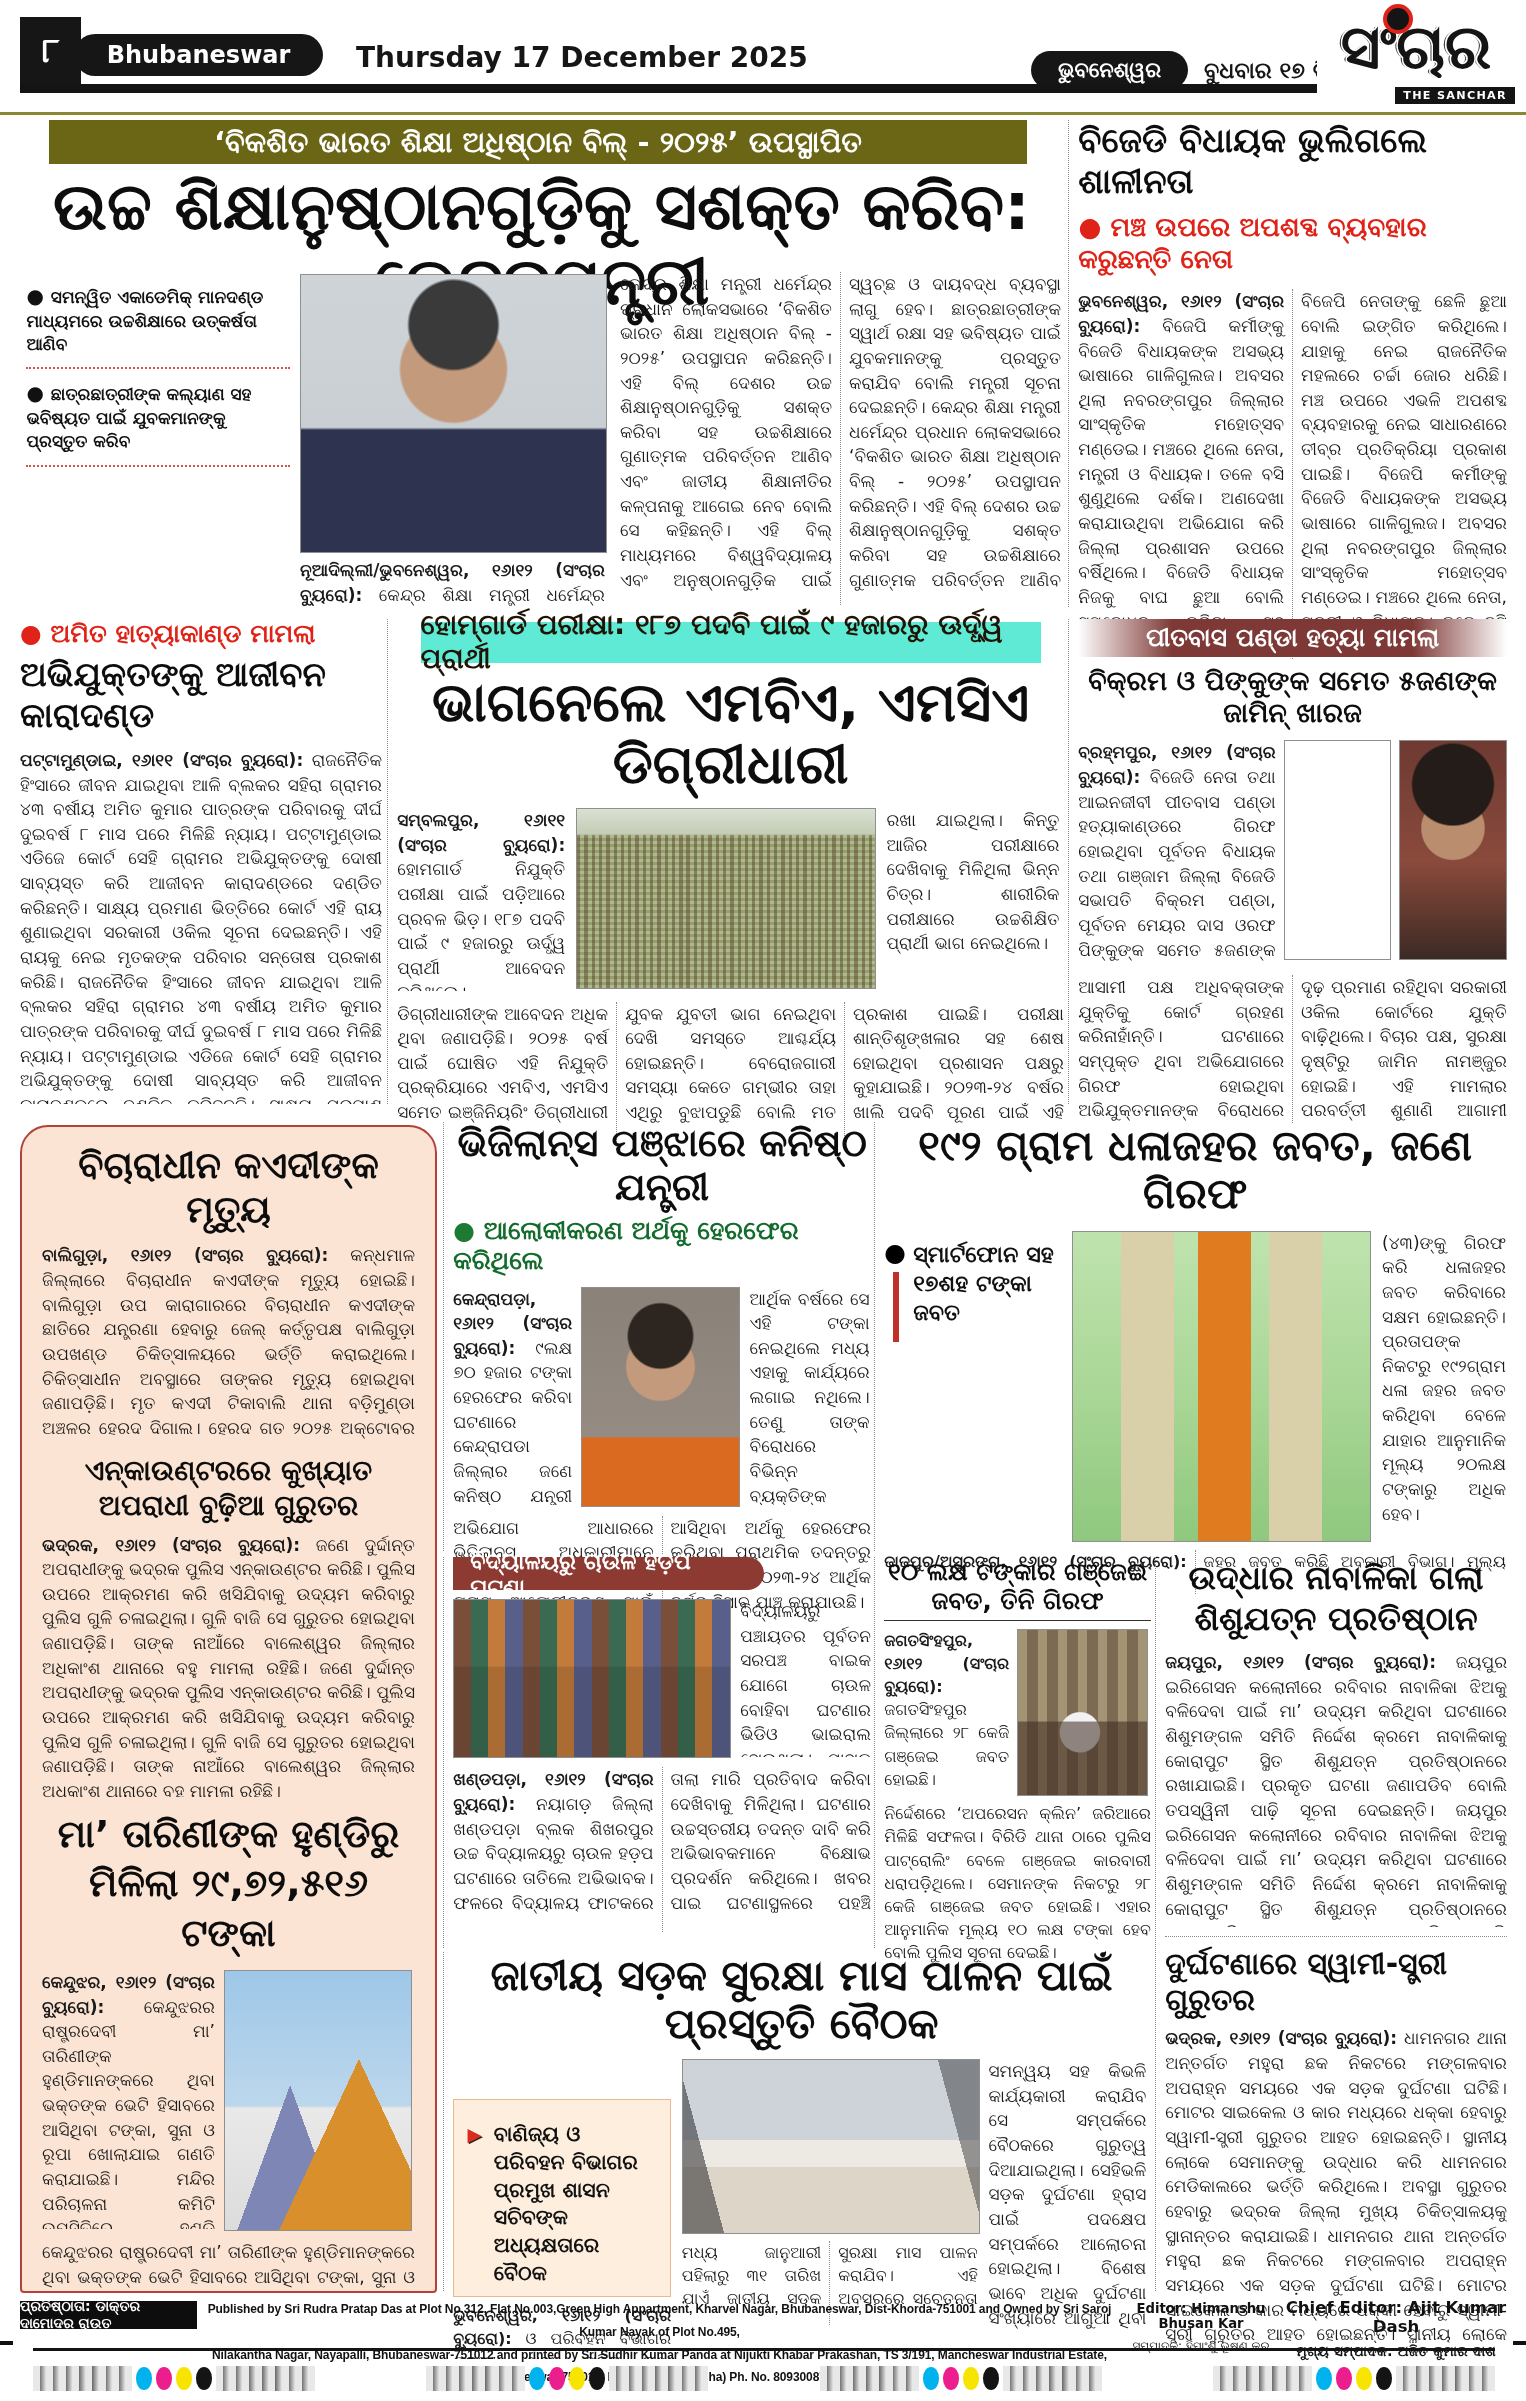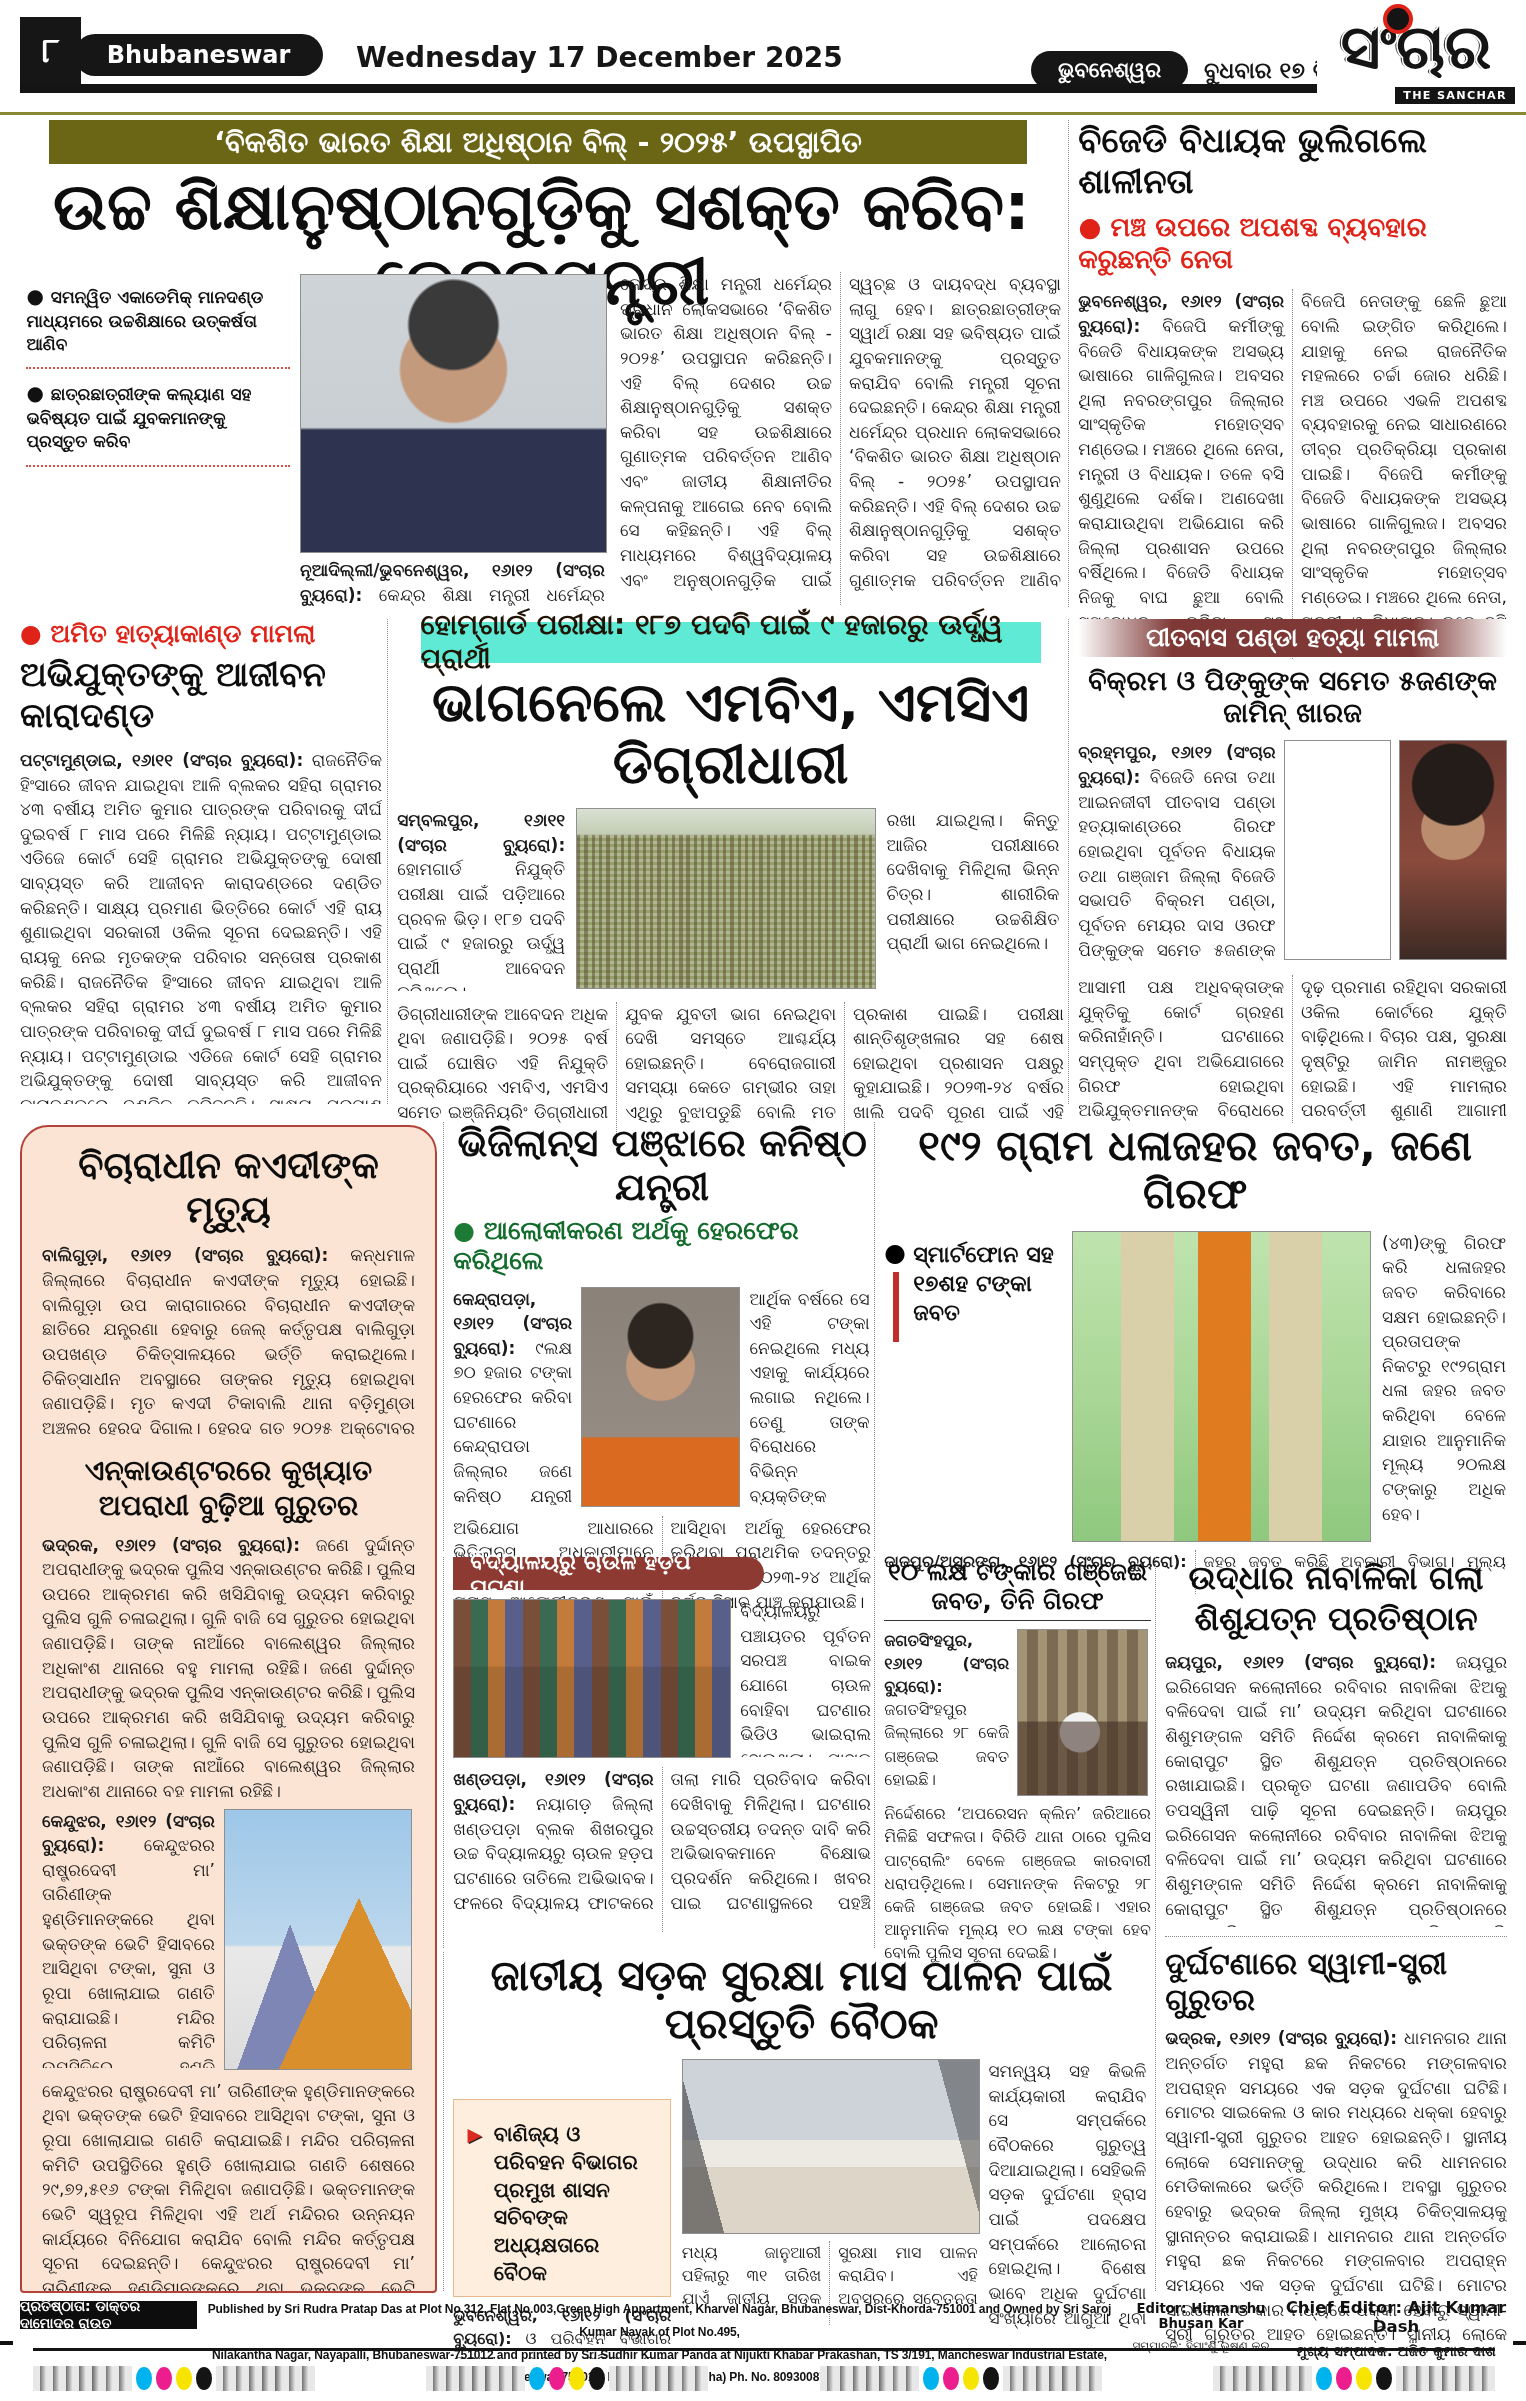--- a/index.html
+++ b/index.html
@@ -47,21 +47,21 @@
 <div class="page">
 
   <div class="abs" style="left:20px;top:16.5px;width:61px;height:67px;background:#161616;color:#fff;
               display:flex;align-items:center;justify-content:center;font-size:34px;font-weight:bold;">
     <span>୮</span>
   </div>
   <div class="abs" style="left:74px;top:34px;width:249px;height:42px;background:#161616;border-radius:22.4px;
               color:#fff;font-weight:bold;font-size:24px;display:flex;align-items:center;justify-content:center;">
     <span>Bhubaneswar</span>
   </div>
-  <div class="abs" style="left:356px;top:41px;font-size:28px;font-weight:bold;color:#161616;">Wednesday 17 December 2025</div>
+  <div class="abs" style="left:356px;top:41px;font-size:28px;font-weight:bold;color:#161616;">Thursday 17 December 2025</div>
 
   <div class="abs" style="left:1031px;top:51px;width:157px;height:38px;background:#161616;border-radius:20px;
               color:#fff;font-weight:bold;font-size:21px;display:flex;align-items:center;justify-content:center;">
     <span>ଭୁବନେଶ୍ୱର</span>
   </div>
   <div class="abs" style="left:1204px;top:57px;font-size:22.4px;font-weight:bold;color:#161616;">ବୁଧବାର ୧୭ ଡିସେମ୍ବର ୨୦୨୫</div>
 
   <div class="abs hrule" style="left:20px;top:84px;width:1297px;height:9.2px;"></div>
 
   <div class="abs" style="left:1317px;top:6.6px;width:198px;height:99px;background:#fff;text-align:center;">
@@ -179,20 +179,21 @@
     <div class="hl center" style="font-size:37px;line-height:1.2;">ବିଚାରାଧୀନ କଏଦୀଙ୍କ ମୃତ୍ୟୁ</div>
     <div class="jtext" style="margin-top:10.6px;height:198px;">
       <b>ବାଲିଗୁଡ଼ା, ୧୬ା୧୨ (ସଂଚାର ବ୍ୟୁରୋ):</b>
       <span>କନ୍ଧମାଳ ଜିଲ୍ଲାରେ ବିଚାରାଧୀନ କଏଦୀଙ୍କ ମୃତ୍ୟୁ ହୋଇଛି। ବାଲିଗୁଡ଼ା ଉପ କାରାଗାରରେ ବିଚାରାଧୀନ କଏଦୀଙ୍କ ଛାତିରେ ଯନ୍ତ୍ରଣା ହେବାରୁ ଜେଲ୍ କର୍ତ୍ତୃପକ୍ଷ ବାଲିଗୁଡ଼ା ଉପଖଣ୍ଡ ଚିକିତ୍ସାଳୟରେ ଭର୍ତ୍ତି କରାଇଥିଲେ। ଚିକିତ୍ସାଧୀନ ଅବସ୍ଥାରେ ତାଙ୍କର ମୃତ୍ୟୁ ହୋଇଥିବା ଜଣାପଡ଼ିଛି। ମୃତ କଏଦୀ ଟିକାବାଲି ଥାନା ବଡ଼ିମୁଣ୍ଡା ଅଞ୍ଚଳର ହେରଦ ଦିଗାଲ। ହେରଦ ଗତ ୨୦୨୫ ଅକ୍ଟୋବର ମାସରେ ଜି.ଉଦୟଗିରି ଜେଲରୁ ବାଲିଗୁଡ଼ା ଉପକାରାଗାରକୁ ଆସିଥିଲେ।</span>
     </div>
     <div class="hl center" style="font-size:28px;line-height:1.25;margin-top:12px;">ଏନ୍‌କାଉଣ୍ଟରରେ କୁଖ୍ୟାତ ଅପରାଧୀ ବୁଢ଼ିଆ ଗୁରୁତର</div>
     <div class="jtext" style="margin-top:9.2px;height:264px;">
       <b>ଭଦ୍ରକ, ୧୬ା୧୨ (ସଂଚାର ବ୍ୟୁରୋ):</b>
       <span>ଜଣେ ଦୁର୍ଦ୍ଦାନ୍ତ ଅପରାଧୀଙ୍କୁ ଭଦ୍ରକ ପୁଲିସ ଏନ୍‌କାଉଣ୍ଟର କରିଛି। ପୁଲିସ ଉପରେ ଆକ୍ରମଣ କରି ଖସିଯିବାକୁ ଉଦ୍ୟମ କରିବାରୁ ପୁଲିସ ଗୁଳି ଚଳାଇଥିଲା। ଗୁଳି ବାଜି ସେ ଗୁରୁତର ହୋଇଥିବା ଜଣାପଡ଼ିଛି। ତାଙ୍କ ନାଆଁରେ ବାଲେଶ୍ୱର ଜିଲ୍ଲାର ଅଧିକାଂଶ ଥାନାରେ ବହୁ ମାମଲା ରହିଛି। ଜଣେ ଦୁର୍ଦ୍ଦାନ୍ତ ଅପରାଧୀଙ୍କୁ ଭଦ୍ରକ ପୁଲିସ ଏନ୍‌କାଉଣ୍ଟର କରିଛି। ପୁଲିସ ଉପରେ ଆକ୍ରମଣ କରି ଖସିଯିବାକୁ ଉଦ୍ୟମ କରିବାରୁ ପୁଲିସ ଗୁଳି ଚଳାଇଥିଲା। ଗୁଳି ବାଜି ସେ ଗୁରୁତର ହୋଇଥିବା ଜଣାପଡ଼ିଛି। ତାଙ୍କ ନାଆଁରେ ବାଲେଶ୍ୱର ଜିଲ୍ଲାର ଅଧିକାଂଶ ଥାନାରେ ବହୁ ମାମଲା ରହିଛି।</span>
     </div>
+    <div class="hl center" style="font-size:38px;line-height:1.3;margin-top:13.2px;">ମା’ ତାରିଣୀଙ୍କ ହୁଣ୍ଡିରୁ ମିଳିଲା ୨୯,୭୨,୫୧୬ ଟଙ୍କା</div>
     <div style="display:flex;gap:9.2px;margin-top:12px;">
       <div class="jtext" style="width:173px;height:259px;">
         <b>କେନ୍ଦୁଝର, ୧୬ା୧୨ (ସଂଚାର ବ୍ୟୁରୋ):</b>
         <span>କେନ୍ଦୁଝରର ରାଷ୍ଟ୍ରଦେବୀ ମା’ ତାରିଣୀଙ୍କ ହୁଣ୍ଡିମାନଙ୍କରେ ଥିବା ଭକ୍ତଙ୍କ ଭେଟି ହିସାବରେ ଆସିଥିବା ଟଙ୍କା, ସୁନା ଓ ରୂପା ଖୋଲାଯାଇ ଗଣତି କରାଯାଇଛି। ମନ୍ଦିର ପରିଚାଳନା କମିଟି ଉପସ୍ଥିତିରେ ହୁଣ୍ଡି ଖୋଲାଯାଇ ଗଣତି ଶେଷରେ ୨୯,୭୨,୫୧୬ ଟଙ୍କା ମିଳିଥିବା ଜଣାପଡ଼ିଛି। ଭକ୍ତମାନଙ୍କ ଭେଟି ସ୍ୱରୂପ ମିଳିଥିବା ଏହି ଅର୍ଥ ମନ୍ଦିରର ଉନ୍ନୟନ କାର୍ଯ୍ୟରେ ବିନିଯୋଗ କରାଯିବ ବୋଲି ମନ୍ଦିର କର୍ତ୍ତୃପକ୍ଷ ସୂଚନା ଦେଇଛନ୍ତି।</span>
       </div>
       <div class="photo" style="width:186px;height:259px;
                   background:
                     conic-gradient(from 155deg at 72% 34%, #d98f2b 0 50deg, rgba(0,0,0,0) 50deg),
                     conic-gradient(from 160deg at 35% 44%, #7d86b5 0 40deg, rgba(0,0,0,0) 40deg),
                     linear-gradient(180deg,#9ec7e8 0%,#bcd7ec 52%,#e9e9e9 53%,#dcdcdc 100%);"></div>

